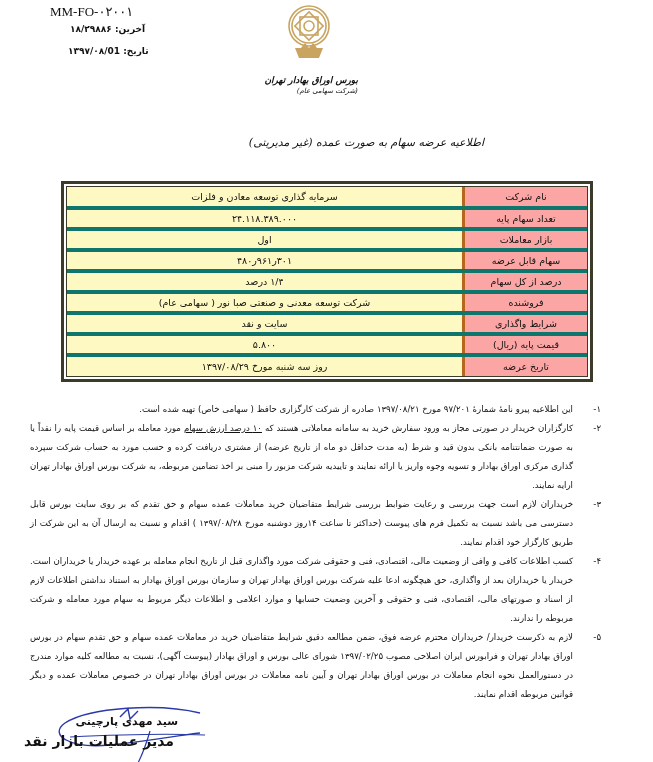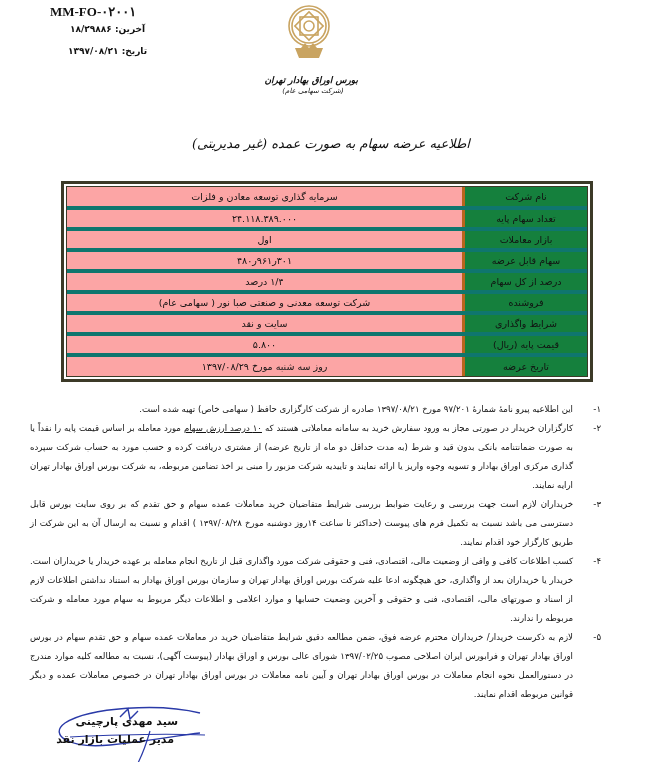--- a/index.html
+++ b/index.html
@@ -1,66 +1,66 @@
 <!DOCTYPE html>
 <html><head>
 <meta charset="utf-8">
 <style>
   html, body { margin: 0; padding: 0; background: #ffffff; }
   body {
     width: 653px; height: 762px; position: relative; overflow: hidden;
     font-family: "DejaVu Sans", sans-serif; color: #111;
   }
   .header-left { position: absolute; left: 20px; top: 4px; width: 100px; }
-  .doc-code { font-family: "Liberation Serif", serif; font-weight: bold; font-size: 13px; color: #111; position: absolute; left: 30px; top: 0; white-space: nowrap; text-align: right; }
+  .doc-code { font-family: "Liberation Serif", serif; font-weight: normal; font-size: 13px; color: #111; position: absolute; left: 30px; top: 0; white-space: nowrap; text-align: right; }
   .ref-line { position: absolute; font-size: 9px; font-weight: bold; white-space: nowrap; direction: rtl; }
   .ref-number { left: 50px; top: 20px; }
   .ref-date { left: 48px; top: 42px; }
 
   .logo { position: absolute; left: 285px; top: 4px; width: 48px; height: 56px; }
   .logo-title { position: absolute; left: 268px; top: 75px; width: 90px; font-size: 9px; font-weight: bold; font-style: italic; direction: rtl; text-align: center; white-space: nowrap; }
-  .logo-sub { position: absolute; left: 268px; top: 87px; width: 90px; font-size: 7px; font-style: italic; direction: rtl; text-align: center; white-space: nowrap; }
+  .logo-sub { position: absolute; left: 268px; top: 87px; width: 90px; font-size: 7px; font-style: italic; direction: rtl; text-align: right; white-space: nowrap; }
 
-  .doc-title { position: absolute; left: 192px; top: 136px; width: 300px; text-align: left; direction: rtl; font-size: 13px; font-style: italic; font-family: "DejaVu Serif", serif; }
+  .doc-title { position: absolute; left: 184px; top: 136px; width: 300px; text-align: right; direction: rtl; font-size: 11px; font-style: italic; font-family: "DejaVu Serif", serif; }
 
   .info-frame {
     position: absolute; left: 61px; top: 181px; width: 532px; height: 201px;
     border: 3px solid #3c3a28; box-sizing: border-box; padding: 2px; background: #fff;
   }
   .info-inner { border: 1px solid #3c3a28; height: 100%; box-sizing: border-box; }
   .info-table { width: 100%; height: 100%; border-collapse: collapse; direction: rtl; table-layout: fixed; }
   .info-table tr { height: 21px; }
   .info-table tr + tr td { border-top: 4px solid #0f766e; }
   .info-table td { font-size: 9.5px; text-align: center; padding: 0; }
-  .info-table td.label { width: 122px; background: #15803d; border-left: 3px solid #b8651d; }
-  .info-table td.value { background: #fca5a5; }
+  .info-table td.label { width: 122px; background: #fca5a5; border-left: 3px solid #b8651d; }
+  .info-table td.value { background: #fef9c3; }
 
   .notes { position: absolute; left: 30px; top: 400px; width: 575px; direction: rtl; }
   .note { display: flex; flex-direction: row; font-size: 8.6px; line-height: 19px; margin-bottom: 0; }
   .note-num { width: 28px; flex-shrink: 0; text-align: right; padding-right: 4px; }
   .note-text { flex: 1; text-align: justify; }
   .underline { text-decoration: underline; }
 
   .signature { position: absolute; left: 50px; top: 705px; width: 150px; height: 55px; }
   .sig-name { position: absolute; right: 22px; top: 10px; font-size: 11px; font-weight: bold; direction: rtl; white-space: nowrap; font-family: "DejaVu Sans", sans-serif; }
-  .sig-title { position: absolute; right: 26px; top: 28px; font-size: 11px; font-weight: bold; direction: rtl; white-space: nowrap; }
+  .sig-title { position: absolute; right: 26px; top: 28px; font-size: 14px; font-weight: bold; direction: rtl; white-space: nowrap; }
   .sig-scribble { position: absolute; left: 0; top: 0; }
 </style>
 </head>
 <body>
 
 <div class="header-left">
   <div class="doc-code">MM-FO-۰۲۰۰۱</div>
   <div class="ref-line ref-number">
     <span>آخرین:</span>
     <span>۱۸/۲۹۸۸۶</span>
   </div>
   <div class="ref-line ref-date">
     <span>تاریخ:</span>
-    <span>۱۳۹۷/۰۸/۲۱</span>
+    <span>۱۳۹۷/۰۸/01</span>
   </div>
 </div>
 
 <svg class="logo" viewBox="0 0 48 56">
   <g fill="none" stroke="#c9a461" stroke-width="1.6">
     <circle cx="24" cy="22" r="20"></circle>
     <circle cx="24" cy="22" r="17"></circle>
     <rect x="14" y="12" width="20" height="20" transform="rotate(45 24 22)"></rect>
     <rect x="15" y="13" width="18" height="18"></rect>
     <circle cx="24" cy="22" r="5"></circle>

